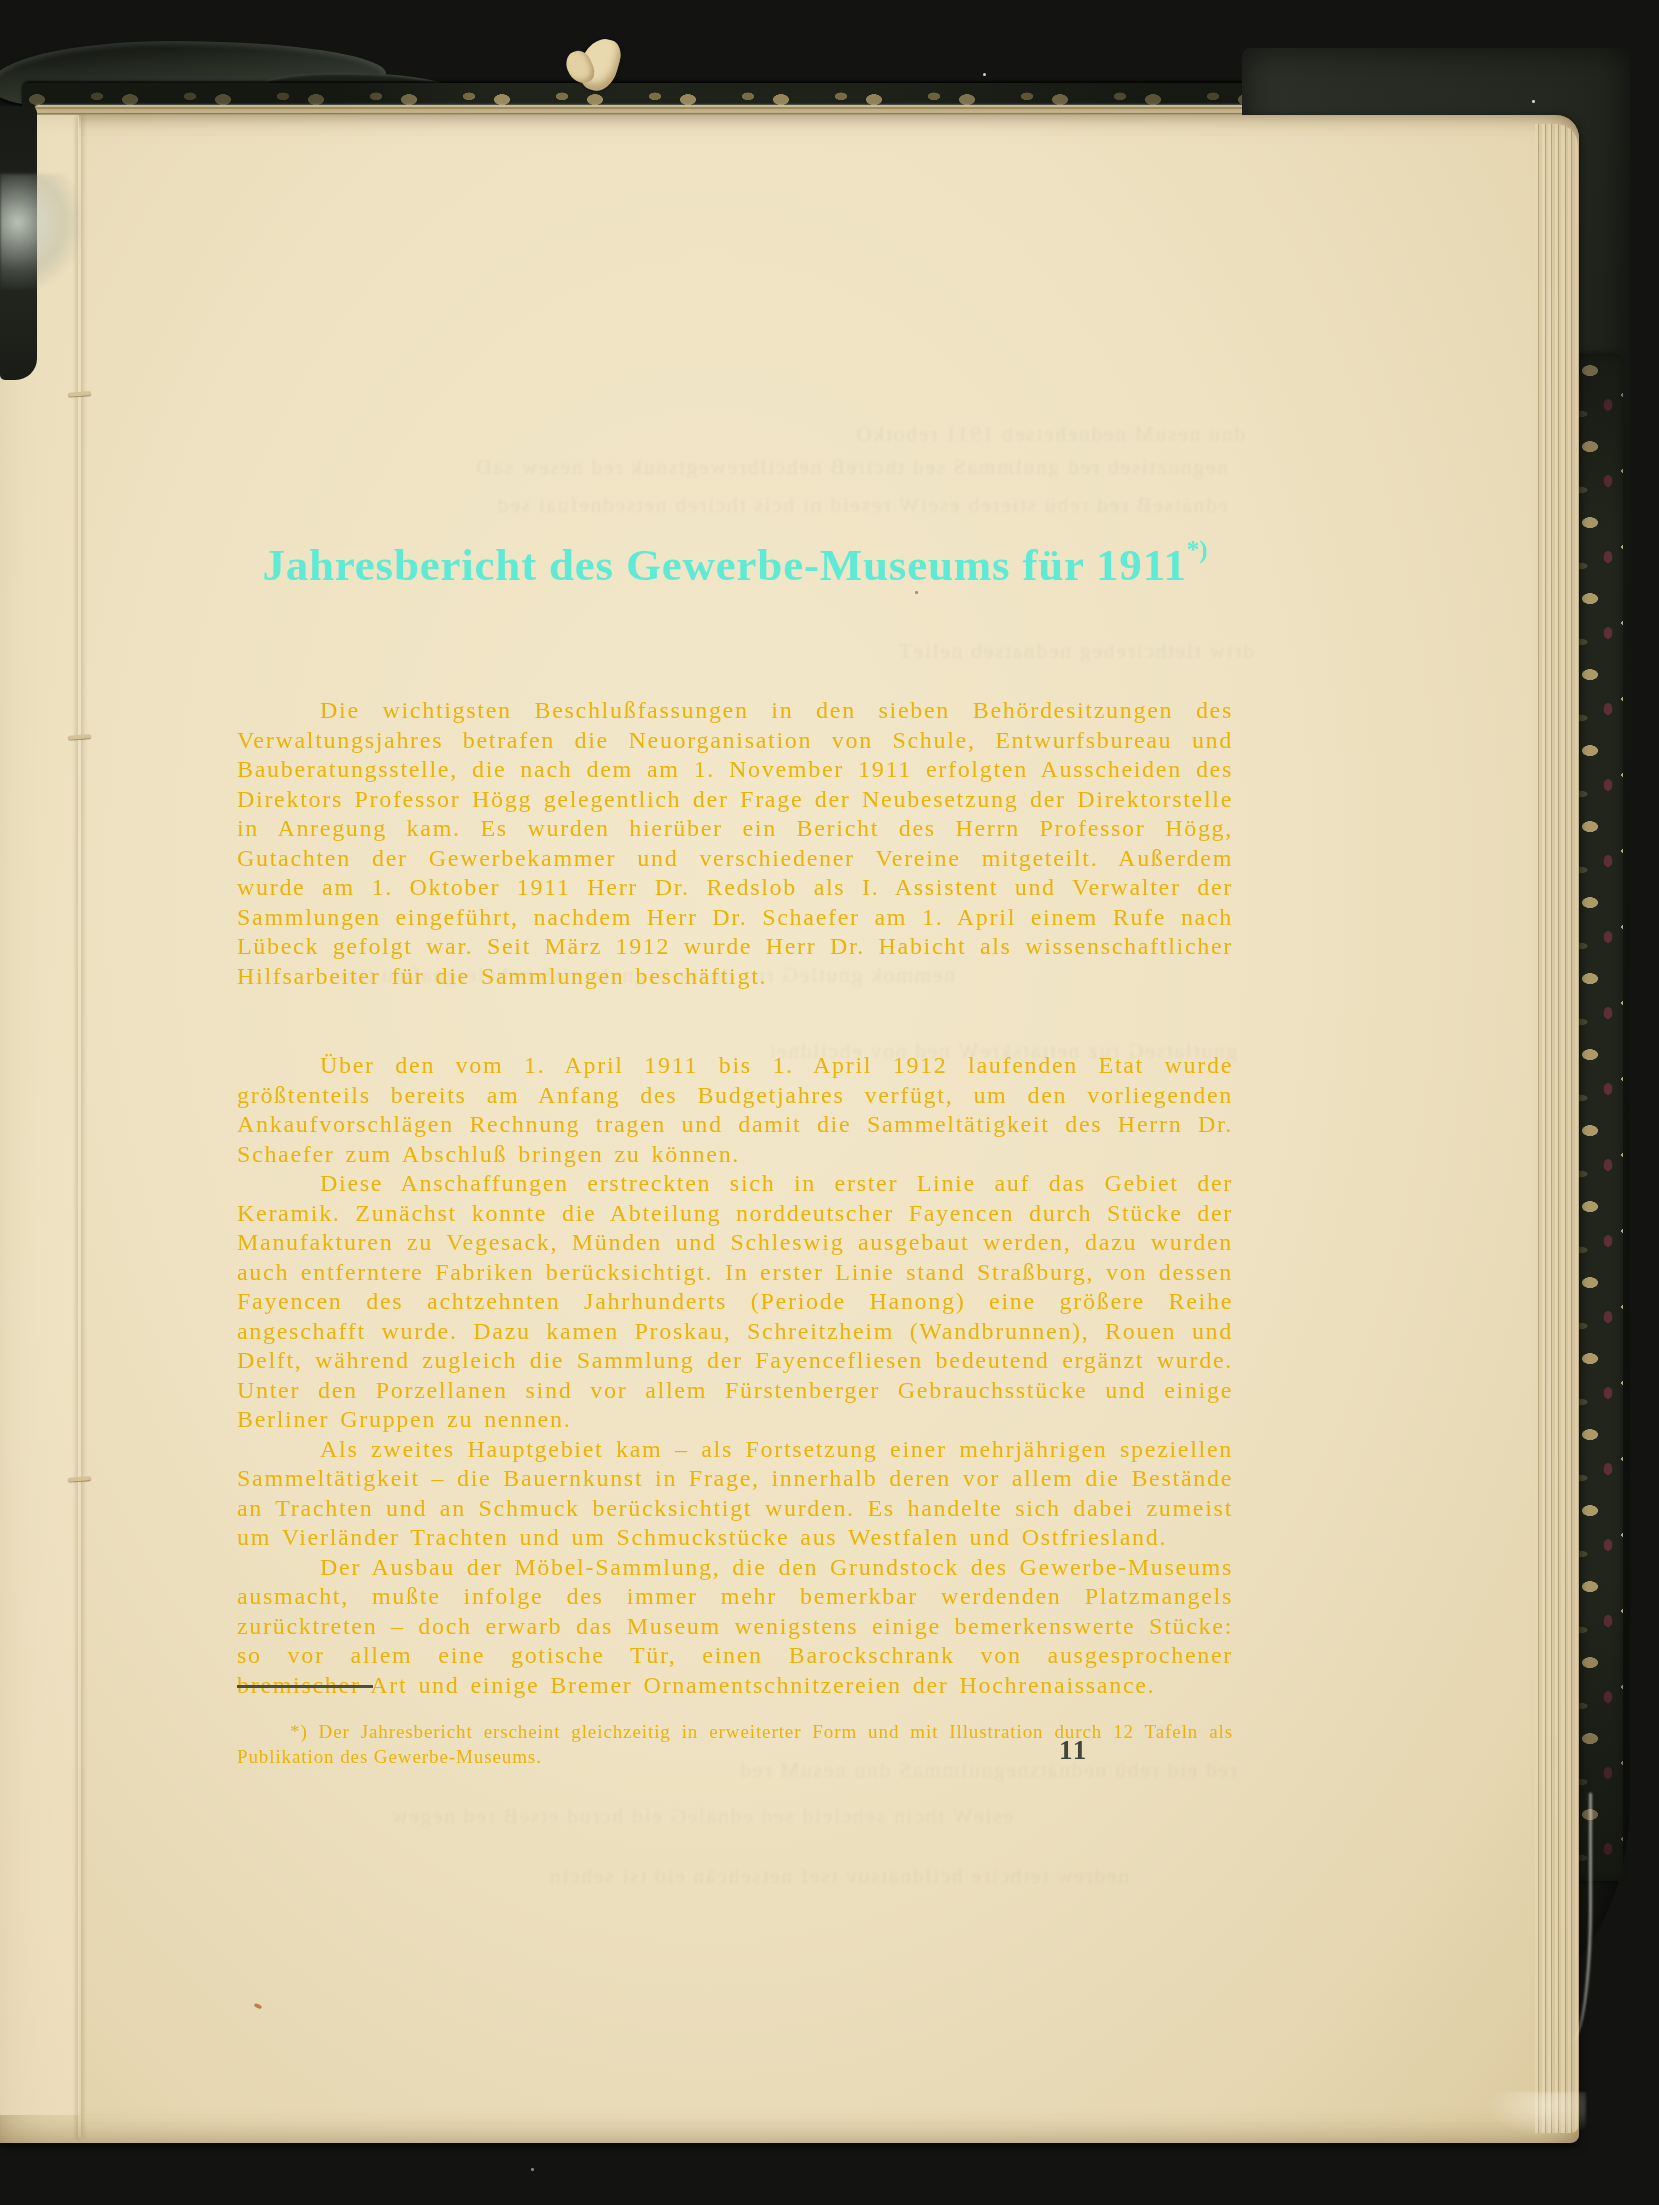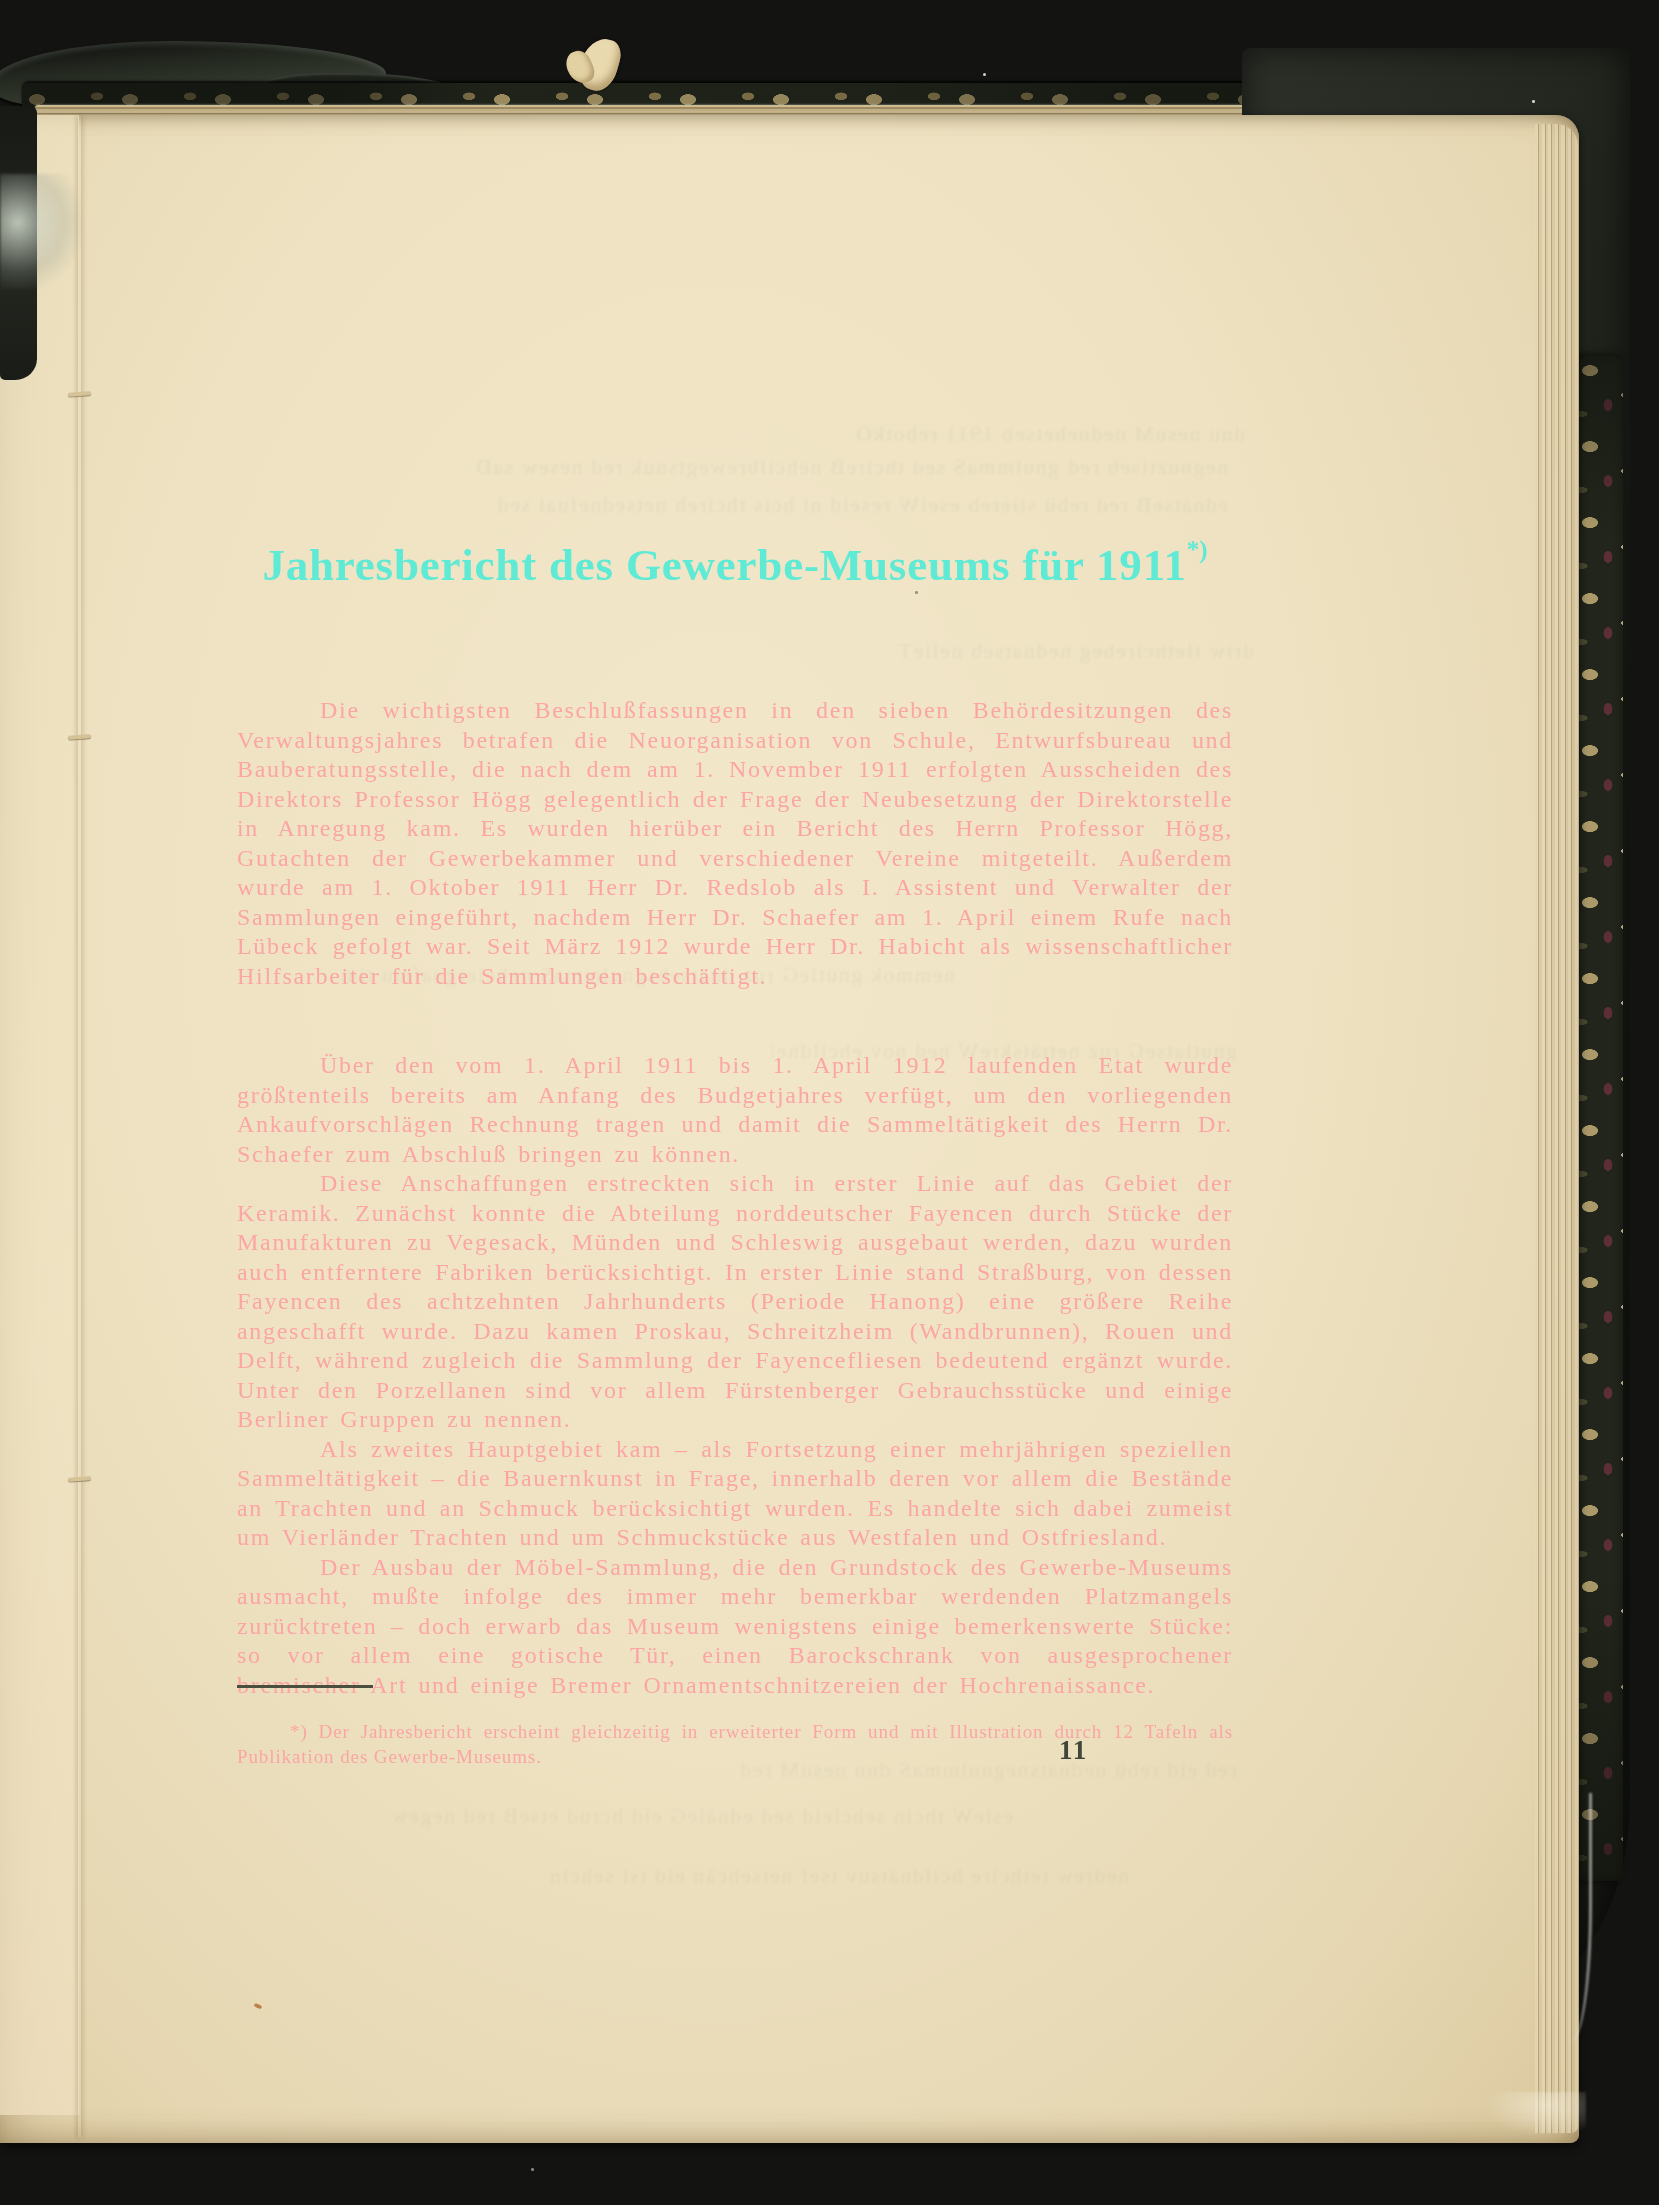--- a/index.html
+++ b/index.html
@@ -76,21 +76,21 @@
   .ribbon{position:absolute;left:581px;top:38px;width:37px;height:53px;background:#e9d9ae;
     border-radius:62% 38% 52% 48%;transform:rotate(16deg);
     box-shadow:inset -4.1px -5.8px 7.5px rgba(140,110,60,.5),0 0 3.3px rgba(0,0,0,.65);z-index:3;}
   .ribbon::after{content:"";position:absolute;left:-11.6px;top:18px;width:25px;height:33px;
     background:#e2d1a2;border-radius:50% 50% 40% 60%;transform:rotate(-38deg);
     box-shadow:inset -2.5px -3.3px 5px rgba(140,110,60,.5);}
 
   .dust{position:absolute;border-radius:50%;background:#cfd3c8;}
 
   
-  .ink{color:#fca5a5;}
+  .ink{color:#eab308;}
   .content{position:absolute;left:237px;width:996px;z-index:4;}
   .doc-title{top:536px;text-align:center;font-size:45px;font-weight:700;color:#5eead4;
     letter-spacing:0.8px;white-space:nowrap;}
   .doc-title sup{font-size:25px;vertical-align:21.6px;letter-spacing:0;}
   .sec-head{text-align:center;font-size:35px;font-weight:700;color:#3a3f31;letter-spacing:1.7px;}
   .h1{top:634px;} .h2{top:993px;}
   .body-par{font-size:24px;line-height:29.5px;letter-spacing:1.7px;word-spacing:3.3px;
     text-align:justify;text-indent:83px;margin:0;}
   .p1{top:696px;} .body2{top:1051px;}
   .sep{position:absolute;left:237px;top:1685px;width:136px;height:2.5px;background:#4a4f40;z-index:4;}

